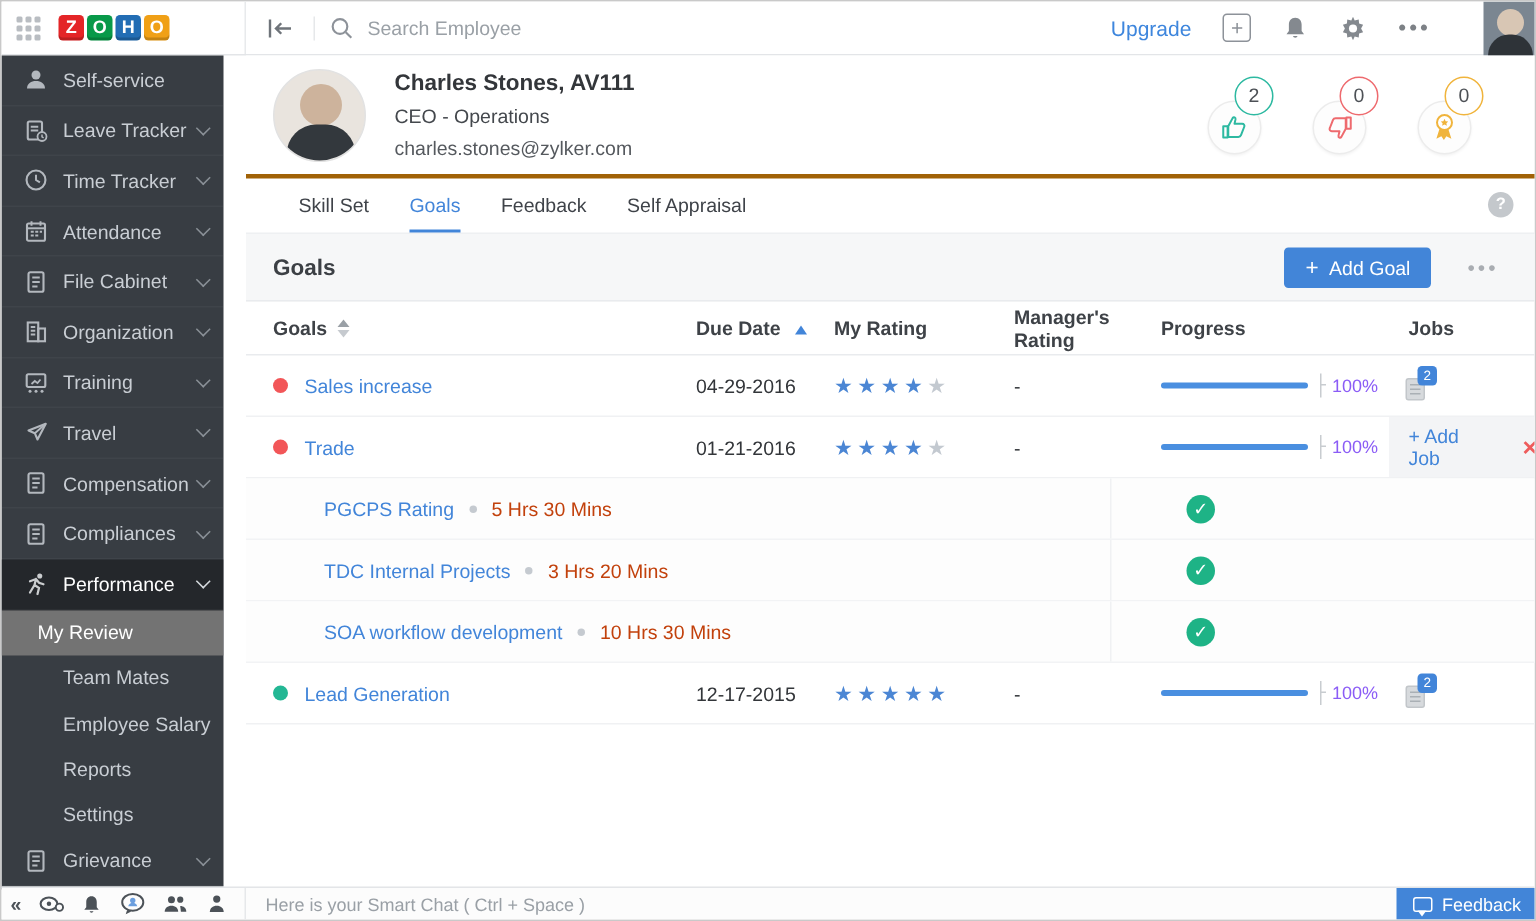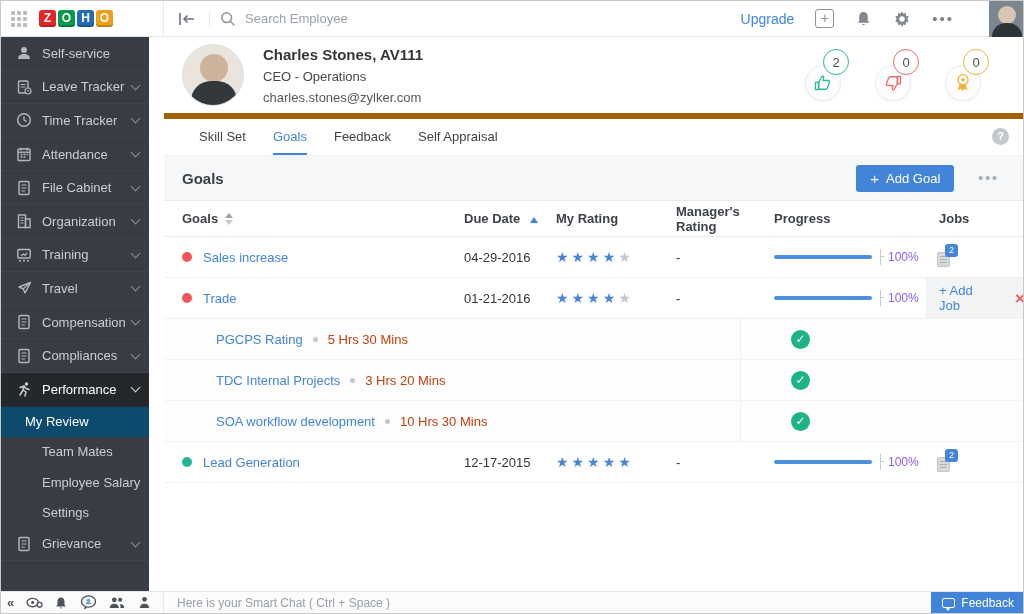--- a/index.html
+++ b/index.html
@@ -39,27 +39,27 @@
   .side-item { height:33.6px; display:flex; align-items:center; padding:0 10px 0 15px;
                color:#c9ced4; font-size:13px; cursor:pointer; border-bottom:1px solid rgba(255,255,255,.04); }
   .side-item .s-ico { width:16px; height:16px; margin-right:10px; flex:none; opacity:.85; }
   .side-item .lbl { flex:1; white-space:nowrap; }
   .chev { width:7px; height:7px; border-right:1.4px solid #8a9097; border-bottom:1.4px solid #8a9097;
           transform:rotate(45deg); margin-top:-3px; flex:none; }
   .side-item.expanded { background:#24272b; color:#fff; }
   .side-item.expanded .chev { transform:rotate(45deg); border-color:#d6dade; }
   .side-sub { height:30.2px; display:flex; align-items:center; padding-left:41px; color:#c9ced4;
               font-size:13px; cursor:pointer; }
-  .side-sub.selected { background:#0c4a6e; color:#fff;padding-left:24px; }
+  .side-sub.selected { background:#737373; color:#fff;padding-left:24px; }
 
   
   .content { position:absolute; top:36px; left:163px; width:861px; height:556px; background:#fff; }
 
   .emp-header { height:82px; display:flex; align-items:center; padding:0 22px 0 18px;
-                border-bottom:6px solid #a16207; }
+                border-bottom:3px solid #a16207; }
   .emp-avatar { width:62px; height:62px; border-radius:50%; background:#e9e4de; position:relative; overflow:hidden; flex:none; border:1px solid #e2e2e2;}
   .emp-avatar::before { content:""; position:absolute; left:17px; top:9px; width:28px; height:28px; border-radius:50%; background:#cdb39c; }
   .emp-avatar::after { content:""; position:absolute; left:8px; top:36px; width:46px; height:28px; border-radius:20px 20px 0 0; background:#33383d; }
   .emp-meta { margin-left:19px; }
   .emp-name { font-size:15px; font-weight:bold; color:#33363a; margin-bottom:6px; }
   .emp-role { font-size:13px; color:#44484d; margin-bottom:6px; }
   .emp-role b { font-weight:normal; }
   .emp-email { font-size:13px; color:#55595e; }
   .badges { margin-left:auto; display:flex; gap:26px; padding-right:14px; }
   .badge { position:relative; width:44px; height:52px; }
@@ -375,20 +375,23 @@
     <div class="side-sub selected">
         <span>My Review</span>
       </div>
     <div class="side-sub">
         <span>Team Mates</span>
       </div>
     <div class="side-sub">
         <span>Employee Salary</span>
       </div>
     <div class="side-sub">
+        <span>Reports</span>
+      </div>
+    <div class="side-sub">
         <span>Settings</span>
       </div>
     <div class="side-item">
       <svg class="s-ico ico" style="color:#c9ced4">
           <use href="#i-doc"></use>
         </svg>
       <span class="lbl">Grievance</span>
         <span class="chev"></span>
     </div>
   </div>

